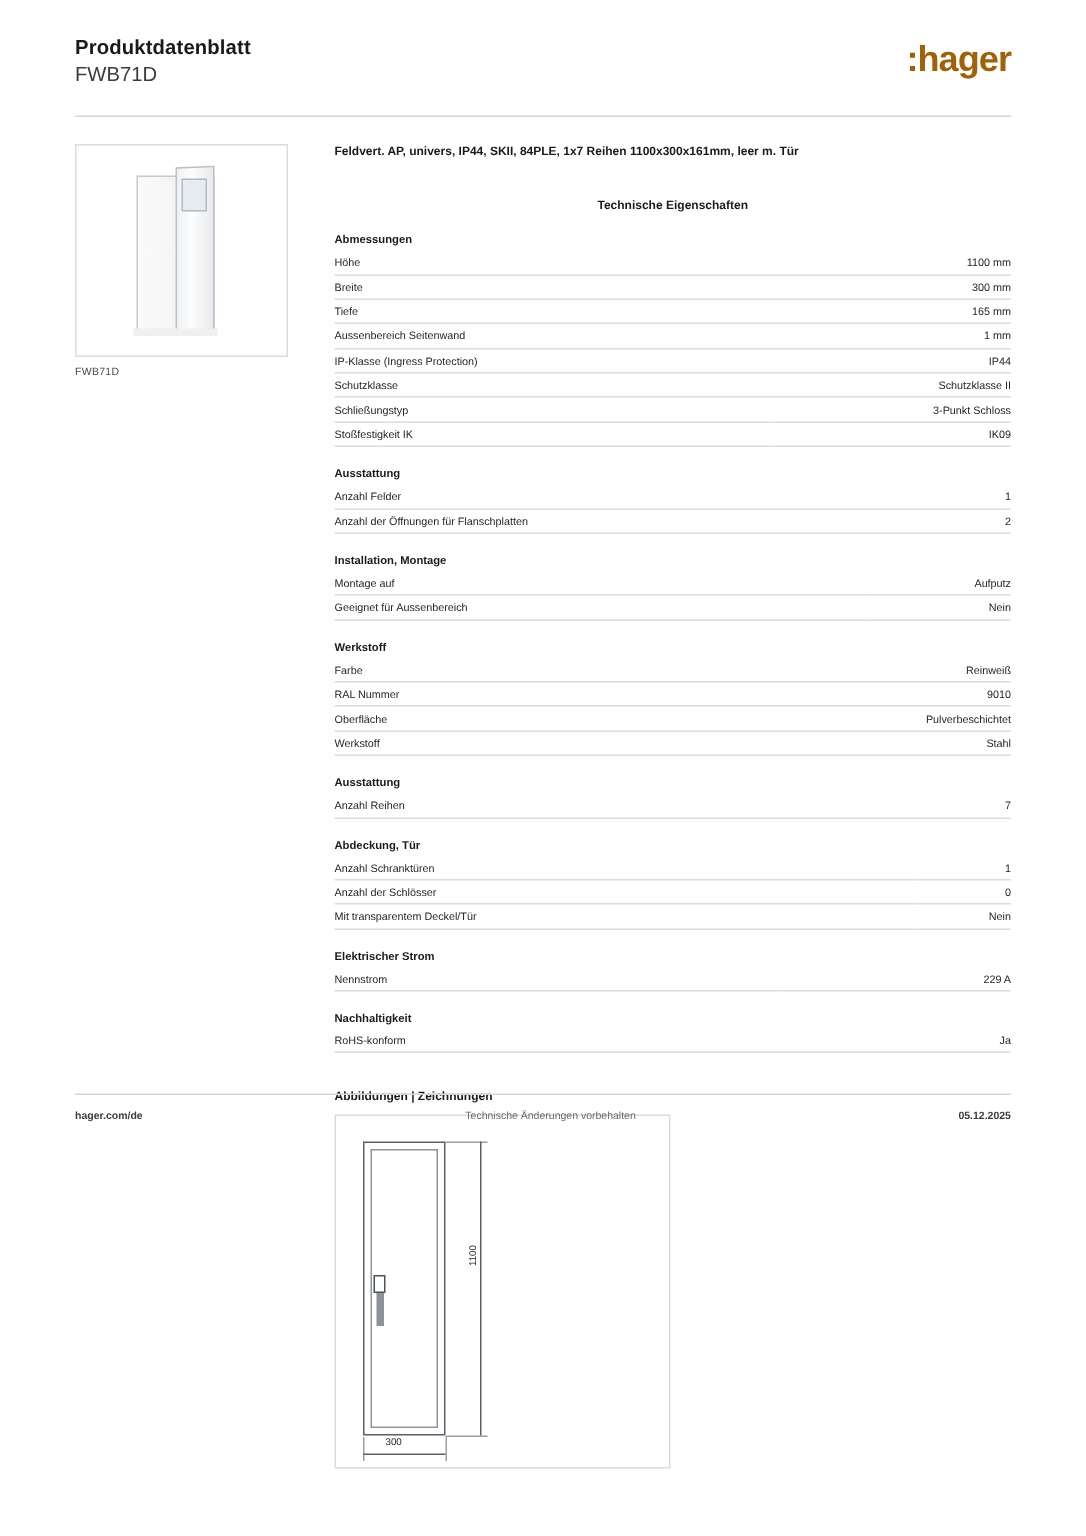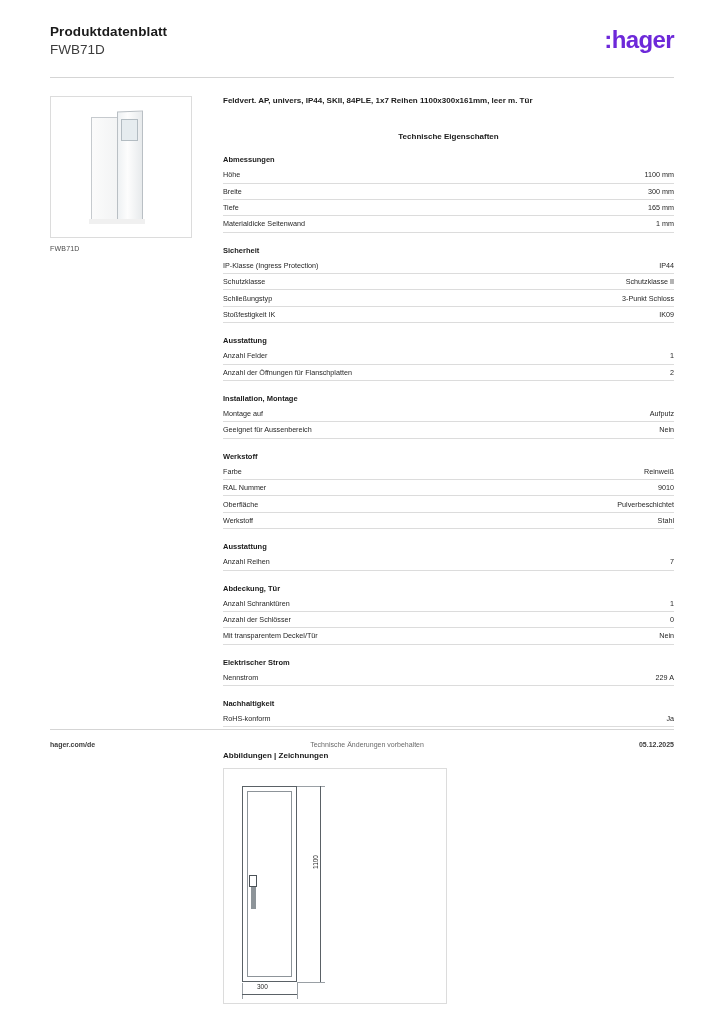--- a/index.html
+++ b/index.html
@@ -40,21 +40,21 @@
   }
   .doc-ref {
     font-size: 13.5px;
     font-weight: normal;
     color: #3c3c3c;
     margin-top: 1px;
   }
   .logo {
     font-size: 24px;
     font-weight: bold;
-    color: #6d28d9;
+    color: #a16207;
     letter-spacing: -0.6px;
     margin-top: 2px;
   }
   .header-rule {
     border-top: 1px solid #d5d5d5;
     margin: 18px 50px 0 50px;
   }
   
   .body-wrap {
     display: flex;
@@ -342,27 +342,26 @@
         </tr>
         <tr>
           <td>Breite</td>
           <td class="val">300 mm</td>
         </tr>
         <tr>
           <td>Tiefe</td>
           <td class="val">165 mm</td>
         </tr>
         <tr>
-          <td>Materialdicke Seitenwand</td>
+          <td>Aussenbereich Seitenwand</td>
           <td class="val">1 mm</td>
         </tr>
       </tbody>
         </table>
 
-      <div class="group-title">Sicherheit</div>
       <table class="spec">
         <tbody>
             <tr>
           <td>IP-Klasse (Ingress Protection)</td>
           <td class="val">IP44</td>
         </tr>
         <tr>
           <td>Schutzklasse</td>
           <td class="val">Schutzklasse II</td>
         </tr>

